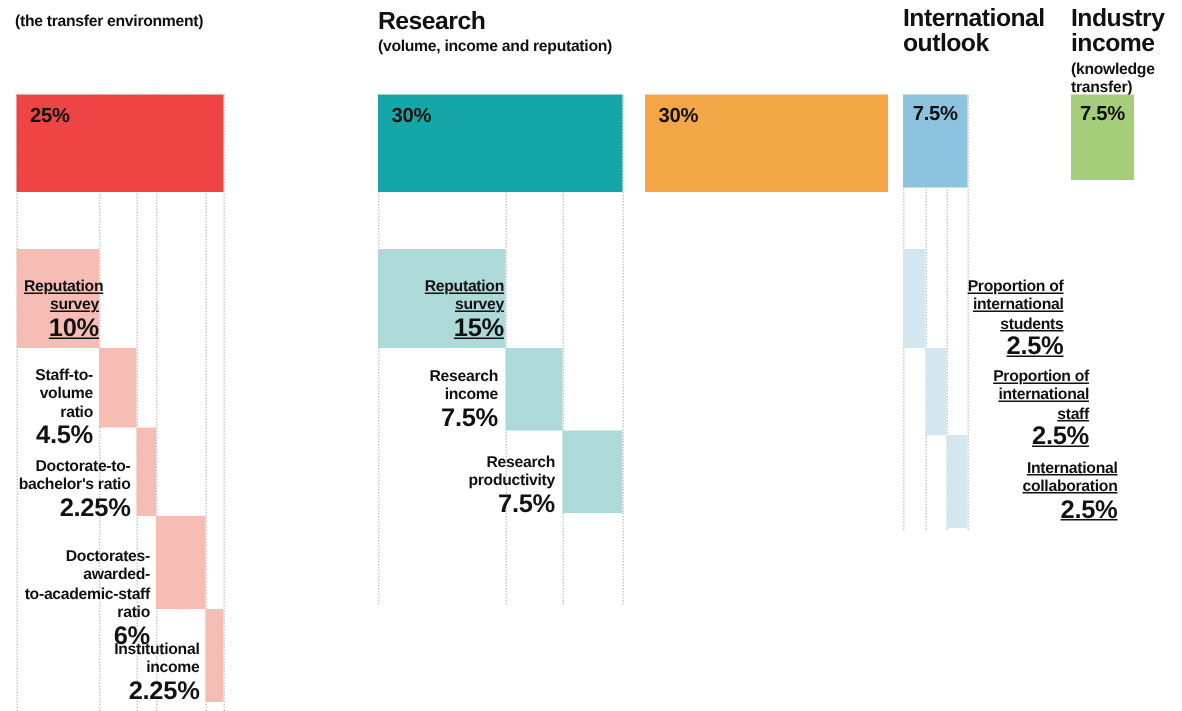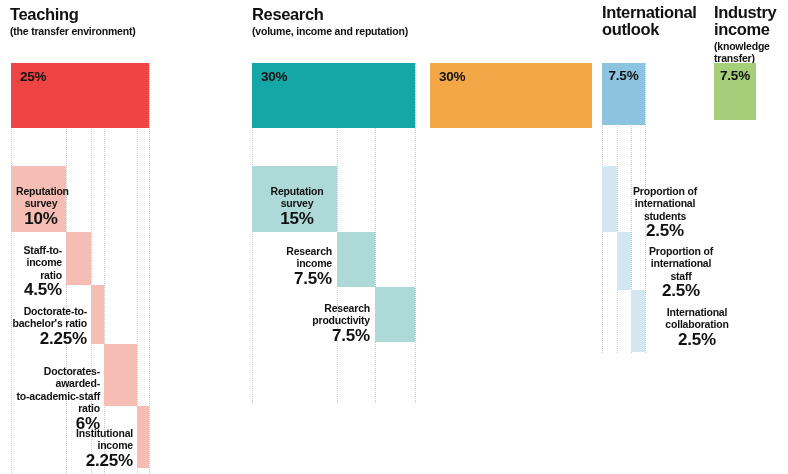--- a/index.html
+++ b/index.html
@@ -76,35 +76,35 @@
     position: absolute;
     text-align: right;
     font-weight: bold;
     font-size: 10.5px;
     line-height: 12.5px;
     letter-spacing: -0.2px;
     color: #111111;
     white-space: pre-line;
   }
   .sub-label.left-align {
-    text-align: center;
+    text-align: right;
+    text-decoration: underline;
   }
   .sub-pct {
     font-size: 17px;
     display: block;
     margin-top: 3px;
   }
 </style>
 </head>
 <body>
 
 <div id="canvas">
 
   <div class="pillar-head" style="left:10px; top:6px; width:170px;">
-    <div class="pillar-title">Teaching</div>
     <div class="pillar-sub">(the transfer environment)</div>
   </div>
 
   <div class="gridline" style="left:11px;  top:63px; height:411px;"></div>
   <div class="gridline" style="left:66px;  top:63px; height:411px;"></div>
   <div class="gridline" style="left:91px;  top:63px; height:411px;"></div>
   <div class="gridline" style="left:104px; top:63px; height:411px;"></div>
   <div class="gridline" style="left:137px; top:63px; height:411px;"></div>
   <div class="gridline" style="left:149px; top:63px; height:411px;"></div>
 
@@ -115,21 +115,21 @@
   <div class="bar" style="left:11px; top:166px; width:55px; height:66px; background:#f6bdb5;"></div>
   <div class="sub-label left-align" style="left:16px; top:172px; width:50px;">
     <span>Reputation
 survey</span>
     <span class="sub-pct">10%</span>
   </div>
 
   <div class="bar" style="left:66px; top:232px; width:25px; height:53px; background:#f6bdb5;"></div>
   <div class="sub-label" style="left:0px; top:231px; width:62px;">
     <span>Staff-to-
-income
+volume
 ratio</span>
     <span class="sub-pct">4.5%</span>
   </div>
 
   <div class="bar" style="left:91px; top:285px; width:13px; height:59px; background:#f6bdb5;"></div>
   <div class="sub-label" style="left:0px; top:292px; width:87px;">
     <span>Doctorate-to-
 bachelor's ratio</span>
     <span class="sub-pct">2.25%</span>
   </div>

